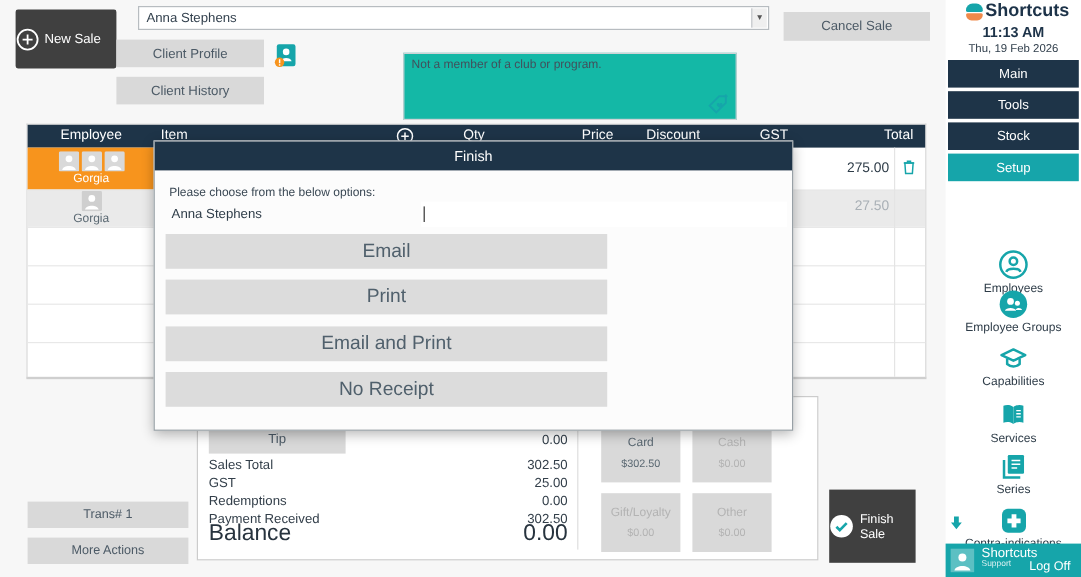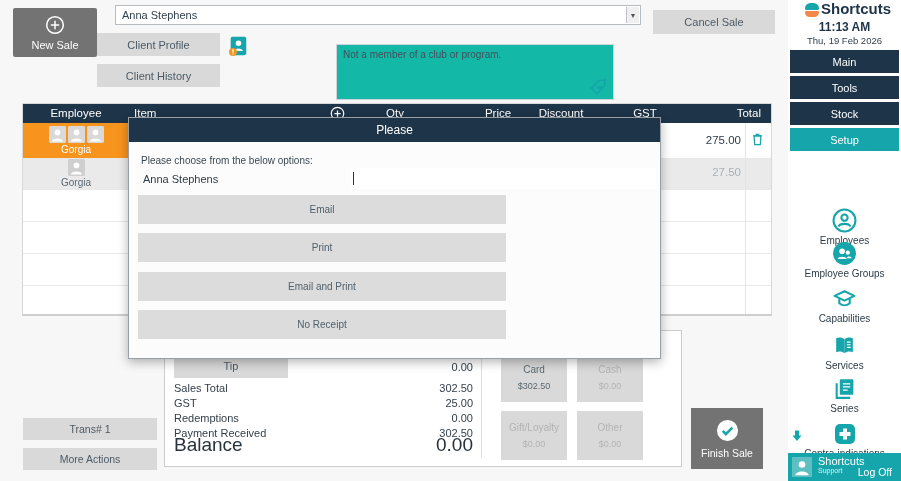--- a/index.html
+++ b/index.html
@@ -1,20 +1,20 @@
 <!DOCTYPE html>
 <html><head>
 <meta charset="utf-8">
 <style>
   *{box-sizing:border-box;margin:0;padding:0}
   html,body{width:901px;height:481px;overflow:hidden}
   body{font-family:"Liberation Sans",sans-serif;background:#f7f7f7;color:#33414e;position:relative}
   .abs{position:absolute}
   .btn-gray{background:#d9d9d9;color:#4c5a66;display:flex;align-items:center;justify-content:center;font-size:11px;cursor:pointer}
-  .btn-teal{background:#737373;color:#fff;display:flex;flex-direction:column;align-items:center;justify-content:center;cursor:pointer}
+  .btn-teal{background:#404040;color:#fff;display:flex;flex-direction:row;align-items:center;cursor:pointer}
   
   #new-sale{left:13px;top:8px;width:84px;height:49px;border-radius:2px;font-size:11px;gap:4px}
   #client-select{left:115px;top:5px;width:526px;height:20px;background:#fff;border:1px solid #b7bcc0;font-size:11px;display:flex;align-items:center;padding-left:6px}
   #client-select .dd{position:absolute;right:1px;top:1px;bottom:1px;width:13px;background:#efefef;border-left:1px solid #c2c6ca;display:flex;align-items:center;justify-content:center;font-size:7px;color:#555}
   #client-profile{left:97px;top:33px;width:123px;height:23px}
   #client-history{left:97px;top:64px;width:123px;height:23px}
   #client-card{left:227px;top:35px;width:22px;height:22px}
   #club-box{left:336px;top:44px;width:278px;height:56px;background:#14b8a6;border:1px solid #cfd3d6;font-size:10px;color:#42505c;padding:4px 6px}
   #club-tag{position:absolute;right:5px;bottom:3px;width:19px;height:19px}
   #cancel-sale{left:653px;top:10px;width:122px;height:24px}
@@ -31,21 +31,21 @@
   .tile{width:17px;height:17px}
   .empname{position:absolute;left:0;width:106px;text-align:center;font-size:10px}
   .totval{position:absolute;left:600px;width:118px;text-align:right;font-size:11.5px}
   
   #modal{left:128px;top:117px;width:533px;height:242px;background:#fcfcfc;border:1px solid #98a0a6;box-shadow:0 3px 10px rgba(0,0,0,.3);z-index:10}
   #modal-title{position:absolute;left:0;top:0;width:100%;height:24px;background:#1e3448;color:#fff;font-size:12px;display:flex;align-items:center;justify-content:center}
   #modal-prompt{position:absolute;left:12px;top:37px;font-size:10px;color:#3a4854}
   #modal-client{position:absolute;left:14px;top:55px;font-size:11px;color:#2e3c48}
   #modal-input{position:absolute;left:222px;top:50px;width:305px;height:21px;background:#fff;border:0;font-size:11px;padding-left:4px}
   .caret{position:absolute;left:224px;top:54px;width:1px;height:13px;background:#333}
-  .opt{position:absolute;left:9px;width:368px;height:29px;background:#dcdcdc;color:#50606c;font-size:10px;display:flex;align-items:center;justify-content:center;cursor:pointer}
+  .opt{position:absolute;left:9px;width:368px;height:29px;background:#dcdcdc;color:#50606c;font-size:16px;display:flex;align-items:center;justify-content:center;cursor:pointer}
   
   #totals{left:164px;top:330px;width:518px;height:137px;background:#fff;border:1px solid #cccccc}
   #tip-btn{position:absolute;left:9px;top:22px;width:114px;height:25px;font-size:11px}
   .trow-label{position:absolute;left:9px;font-size:11px;color:#333f4a}
   .trow-val{position:absolute;left:150px;width:158px;text-align:right;font-size:11px;color:#333f4a}
   #totals .divider{position:absolute;left:316px;top:8px;bottom:8px;width:1px;background:#dedede}
   .pay{position:absolute;width:66px;background:#d9d9d9;display:flex;flex-direction:column;align-items:center;justify-content:center;gap:6px;cursor:pointer}
   .pay .pl{font-size:10px}
   .pay .pa{font-size:9px}
   .pay.active .pl,.pay.active .pa{color:#5a6872}
@@ -218,21 +218,21 @@
 <div class="abs btn-gray" id="more-actions">More Actions</div>
 <div class="abs btn-teal" id="finish-sale">
   <svg width="23" height="23" viewBox="0 0 24 24">
       <circle cx="12" cy="12" r="11" fill="#fff"></circle>
       <path d="M7 12.5l3.3 3.3L17 9" fill="none" stroke="#16a5aa" stroke-width="2.6"></path>
     </svg>
   <span>Finish Sale</span>
 </div>
 
 <div class="abs" id="modal">
-  <div id="modal-title">Please</div>
+  <div id="modal-title">Finish</div>
   <div id="modal-prompt">Please choose from the below options:</div>
   <div id="modal-client">Anna Stephens</div>
   <input id="modal-input" type="text" value="" style="">
   <div class="caret"></div>
   <div class="opt" style="top:77px">Email</div>
   <div class="opt" style="top:115px">Print</div>
   <div class="opt" style="top:154px">Email and Print</div>
   <div class="opt" style="top:192px">No Receipt</div>
 </div>
 

